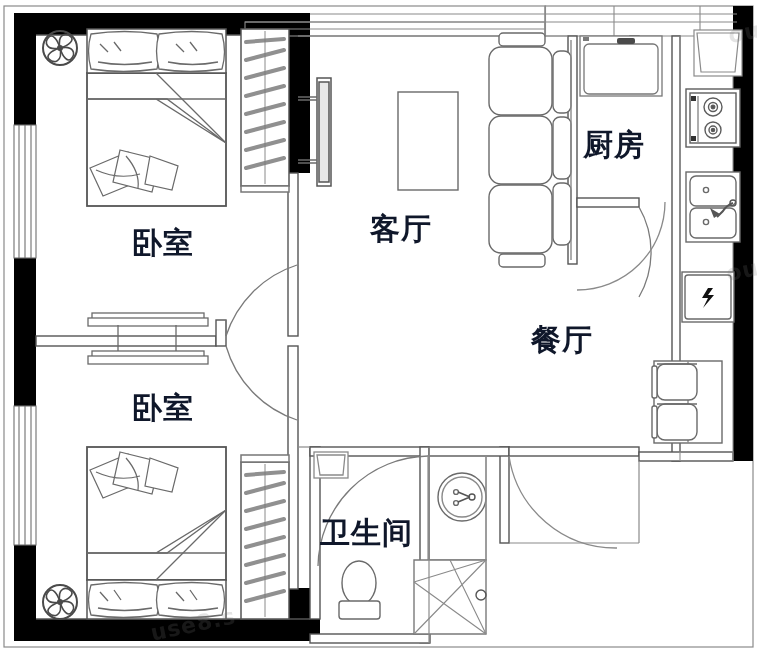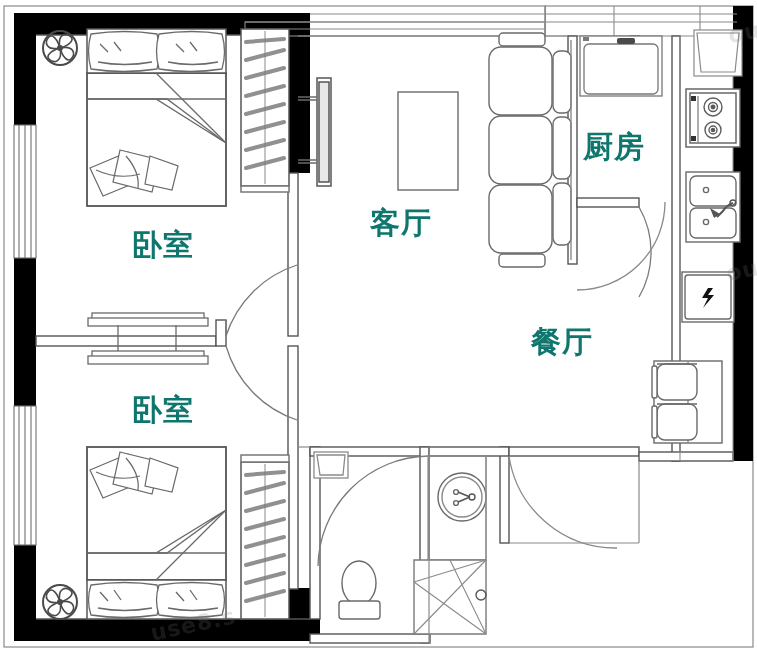--- a/index.html
+++ b/index.html
@@ -9,23 +9,23 @@
   }
   #plan{
     position:relative;
     width:757px;height:653px;
     background:#ffffff;
   }
   #plan svg{display:block;width:757px;height:653px;}
 
   .room-label{
     position:absolute;
-    font-family:Liberation Sans, sans-serif;
+    font-family:Liberation Mono, monospace;
     font-weight:700;
-    color:#0f766e;
+    color:#0f172a;
     white-space:nowrap;
     letter-spacing:1px;
     line-height:1;
     user-select:none;
   }
   .rl-lg{font-size:30px;}
 
   .wm{
     position:absolute;
     color:rgba(120,120,120,0.20);
@@ -396,24 +396,25 @@
       <line x1="639" y1="461" x2="639" y2="543"></line>
       <line x1="320" y1="643" x2="430" y2="643"></line>
     </g>
 
   </svg>
 
   <div class="room-label rl-lg" style="left:132px;top:230px;">卧室</div>
 
   <div class="room-label rl-lg" style="left:132px;top:395px;">卧室</div>
 
-  <div class="room-label rl-lg" style="left:370px;top:208px;">客厅</div>
+  <div class="room-label rl-lg" style="left:370px;top:216px;">客厅</div>
 
   <div class="room-label rl-lg" style="left:583px;top:132px;">厨房</div>
 
   <div class="room-label rl-lg" style="left:531px;top:327px;">餐厅</div>
 
+  <div class="room-label rl-lg" style="left:320px;top:520px;">卫生间</div>
 
   <div class="wm" style="left:150px;top:612px;">use8.s</div>
   <div class="wm" style="left:726px;top:258px;">ou</div>
   <div class="wm" style="left:728px;top:20px;">ou</div>
 
 </div>
 
 </body></html>

